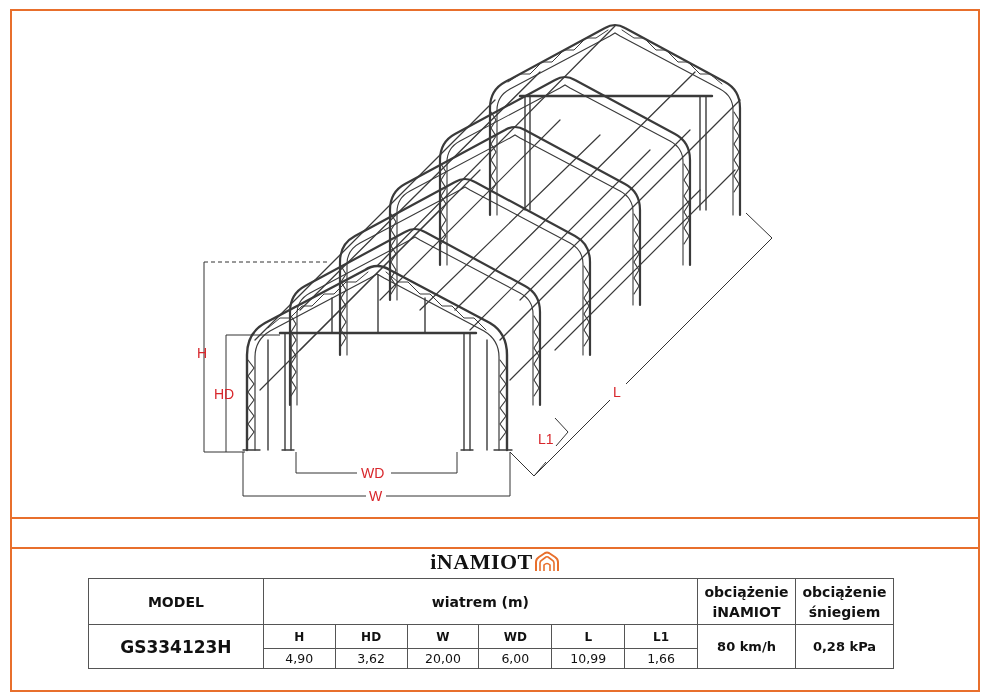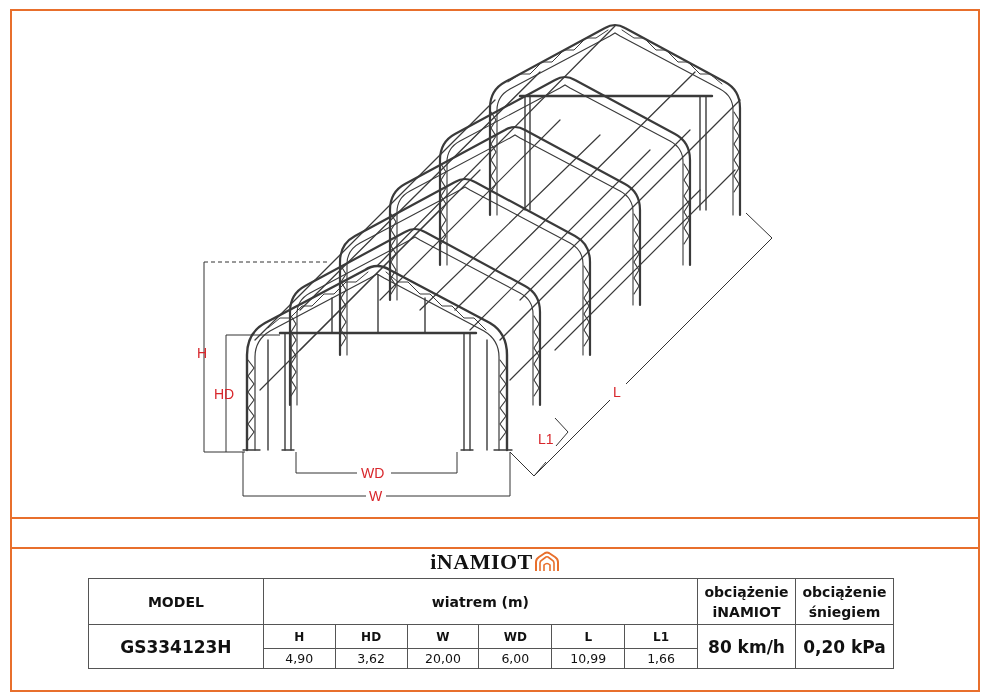--- a/index.html
+++ b/index.html
@@ -9,21 +9,21 @@
   .drawing { position: absolute; left: 12px; top: 11px; width: 966px; height: 507px; }
   .logo { position: absolute; left: 12px; top: 548px; width: 966px; height: 28px; display: flex; align-items: center; justify-content: center; }
   .logo-text { font-family: "Liberation Serif", serif; font-weight: bold; font-size: 22px; color: #111; letter-spacing: 0.5px; }
   .logo-icon { width: 26px; height: 22px; margin-left: 1px; }
   table.spec { position: absolute; left: 88px; top: 578px; width: 806px; border-collapse: collapse; font-family: "DejaVu Sans", sans-serif; color: #111; padding-left: 16px; }
   table.spec td { border: 1.3px solid #555; text-align: center; padding: 0; }
   .hdr { font-weight: bold; font-size: 14px; }
   .sub { font-weight: bold; font-size: 12px; height: 24px; margin-left: 14px; }
   .val { font-size: 12.5px; height: 20px; }
   .model-name { font-weight: bold; font-size: 17px; }
-  .load { font-size: 17px; }
+  .load { font-size: 13px; }
   .dim-label { font-family: "Liberation Sans", sans-serif; font-size: 14px; fill: #d8262b; }
 </style>
 </head>
 <body>
 
 <div class="frame"></div>
 <div class="hline" style="top:517px;"></div>
 <div class="hline" style="top:547px;"></div>
 
 <div class="drawing">
@@ -195,21 +195,21 @@
   </tr>
   <tr class="sub">
     <td class="model-name" rowspan="2">GS334123H</td>
     <td>H</td>
     <td>HD</td>
     <td>W</td>
     <td>WD</td>
     <td>L</td>
     <td>L1</td>
     <td class="load" rowspan="2">80 km/h</td>
-    <td class="load" rowspan="2">0,20 kPa</td>
+    <td class="load" rowspan="2">0,28 kPa</td>
   </tr>
   <tr class="val">
     <td>4,90</td>
     <td>3,62</td>
     <td>20,00</td>
     <td>6,00</td>
     <td>10,99</td>
     <td>1,66</td>
   </tr>
 </tbody>

